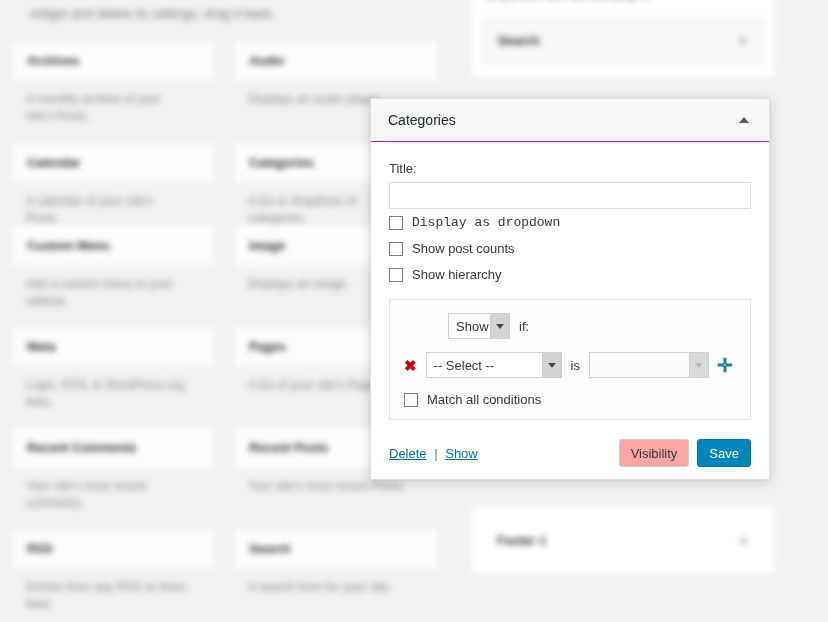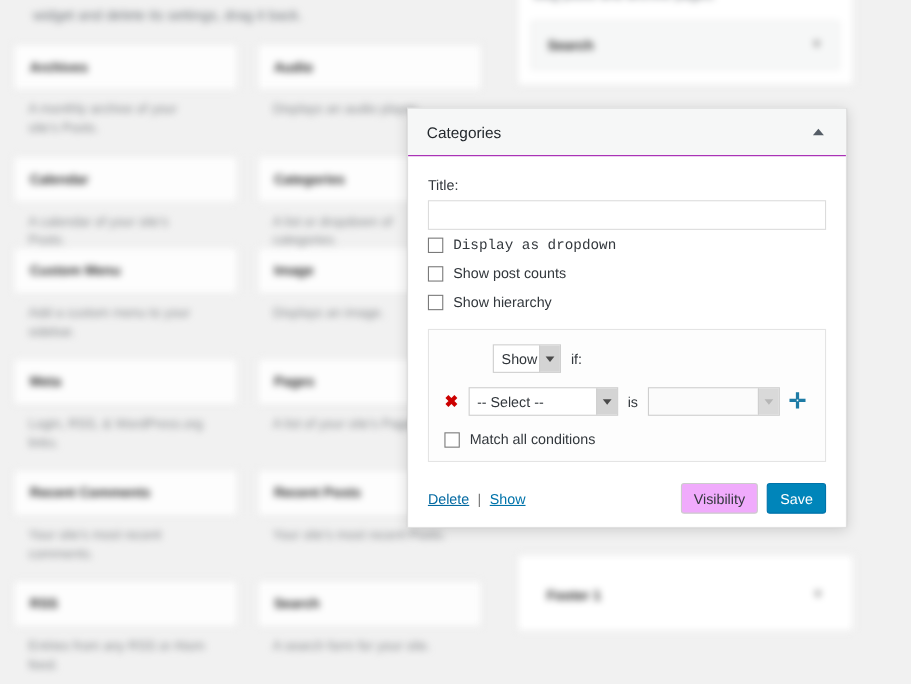--- a/index.html
+++ b/index.html
@@ -284,21 +284,21 @@
   #footer-buttons { display: flex; align-items: center; gap: 8px; }
   .btn {
     font-family: "Liberation Sans", sans-serif;
     font-size: 13px;
     height: 28px;
     padding: 0 11px;
     cursor: pointer;
     border-radius: 3px;
   }
   #visibility-button {
-    background: #f0abfc;
+    background: #fca5a5;
     border: 1px solid #ccc;
     color: #32373c;
     text-align: center;
   }
   #save-button {
     background: #0085ba;
     border: 1px solid #0073aa;
     color: #ffffff;
   }
 </style>

